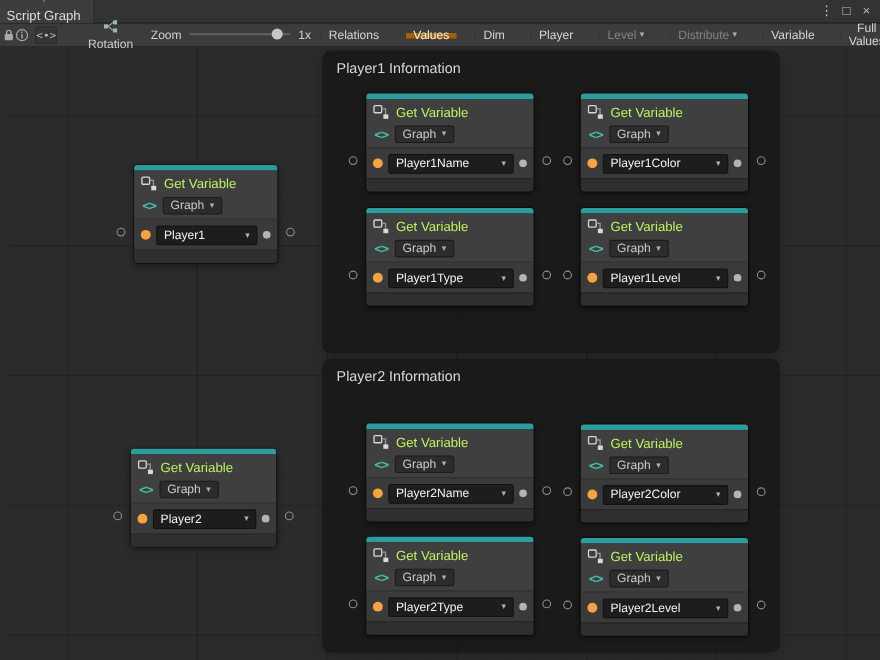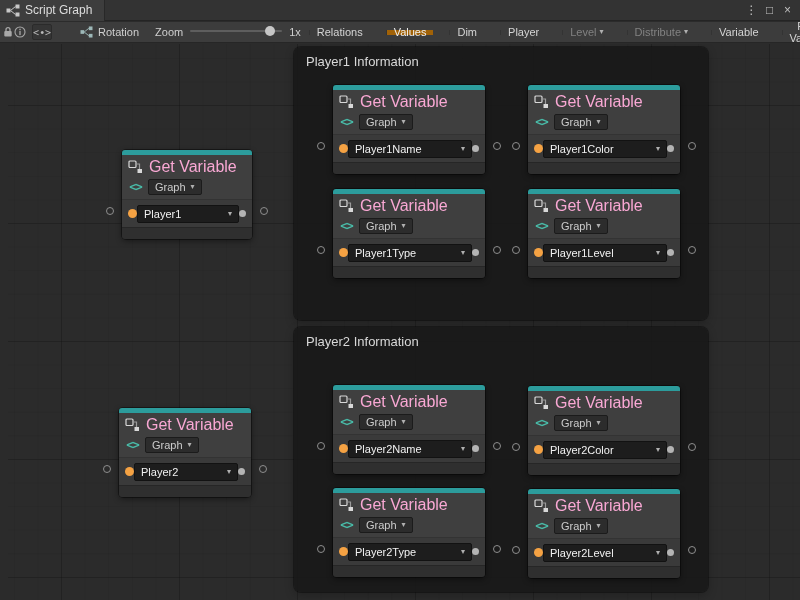--- a/index.html
+++ b/index.html
@@ -13,38 +13,38 @@
 
   
   .titlebar {
     position:absolute; top:0; left:0; right:0; height:21px;
     background:#333333; border-bottom:1px solid #242424;
     display:flex; align-items:center;
   }
   .tab {
     height:21px; display:flex; align-items:center; gap:5px;
     padding:0 12px 0 6px; background:#3D3D3D; border-right:1px solid #282828;
-    font-size:12px; color:#DDDDDD;
+    font-size:12px; color:#DDDDDD;flex-direction:column;
   }
   .win-controls { margin-left:auto; display:flex; align-items:center; gap:3px; padding-right:5px; }
   .win-btn { width:15px; text-align:center; color:#BFBFBF; font-size:12px; cursor:default; }
 
   
   .toolbar {
     position:absolute; top:22px; left:0; right:0; height:21px;
     background:#3C3C3C; border-bottom:1px solid #262626;
     display:flex; align-items:center; padding:0 2px; font-size:11px;
   }
   .tb-icon-btn { display:flex; align-items:center; justify-content:center; width:22px; height:17px; }
   .code-btn {
     width:42px; height:16px; background:#353535; border:1px solid #2B2B2B; border-radius:2px;
     color:#B9B9B9; font-family:"DejaVu Sans Mono",monospace; font-size:10px;
     display:flex; align-items:center; justify-content:center; margin-left:6px; padding:0;
   }
-  .rotation { display:flex; align-items:center; gap:5px; margin-left:28px; color:#CFCFCF; }
+  .rotation { display:flex; align-items:center; gap:5px; margin-left:28px; color:#CFCFCF;flex-direction:column; }
   .zoom-wrap { display:flex; align-items:flex-start; gap:7px; margin-left:16px; }
   .slider { position:relative; width:92px; height:10px; }
   .slider-track { position:absolute; top:4px; left:0; right:0; height:2px; background:#5E5E5E; border-radius:1px; }
   .slider-handle { position:absolute; top:0; width:10px; height:10px; border-radius:50%; background:#C6C6C6; margin-left:-5px; }
   .seg-group { margin-left:auto; display:flex; align-items:stretch; height:21px; }
   .seg-btn {
     background:transparent; border:none; border-left:1px solid #333333;
     color:#D5D5D5; font-size:11px; padding:0 7px; margin:8px;
     display:flex; align-items:center; gap:3px; font-family:inherit; cursor:default;
   }
@@ -73,34 +73,34 @@
   .group-title { padding:7px 12px; font-size:13px; color:#D8D8D8; }
 
   
   .node {
     position:absolute; border-radius:4px;
     box-shadow:0 2px 6px rgba(0,0,0,0.45), 0 0 0 1px rgba(0,0,0,0.4);
   }
   .node-strip { height:5px; background:#2C9C9C; border-radius:3px 3px 0 0; }
   .node-head { background:#3F3F3F; padding:3px 6px 4px 6px; }
   .node-row1 { display:flex; align-items:center; gap:6px; height:18px; }
-  .node-title { font-size:16px; color:#f9a8d4; white-space:nowrap; }
+  .node-title { font-size:12px; color:#bef264; white-space:nowrap; }
   .node-row2 { display:flex; align-items:center; gap:5px; height:17px; margin-top:2px; }
   .code-glyph {
     color:#49BCA9; font-family:"DejaVu Sans Mono",monospace; font-weight:bold;
     font-size:12px; letter-spacing:-1px; width:15px; text-align:center;
   }
   .scope-dd {
     background:#2C2C2C; border:1px solid #1B1B1B; border-radius:2px;
     color:#CCCCCC; font-size:11px; height:16px; padding:4px 6px;
     display:inline-flex; align-items:center; gap:5px; font-family:inherit;
   }
   .node-body {
     background:#3A3A3A; border-top:1px solid #333333;
-    padding:5px 6px; display:flex; align-items:center; height:28px;
+    padding:5px 6px; display:flex; align-items:center; gap:5px; height:28px;
   }
   .dot-orange { width:9px; height:9px; border-radius:50%; background:#F5A243; flex:0 0 auto; }
   .dot-gray { width:7px; height:7px; border-radius:50%; background:#B4B4B4; flex:0 0 auto; }
   .var-dd {
     flex:1 1 auto; background:#1D1D1D; border:1px solid #121212; border-radius:2px;
     color:#F2F2F2; font-size:11px; height:18px; padding:0 6px;
     display:flex; align-items:center; gap:4px; font-family:inherit; min-width:0;
   }
   .var-dd .lbl { flex:1; text-align:left; white-space:nowrap; overflow:hidden; }
   .node-foot { height:12px; background:#2F2F2F; border-top:1px solid #262626; border-radius:0 0 3px 3px; }

